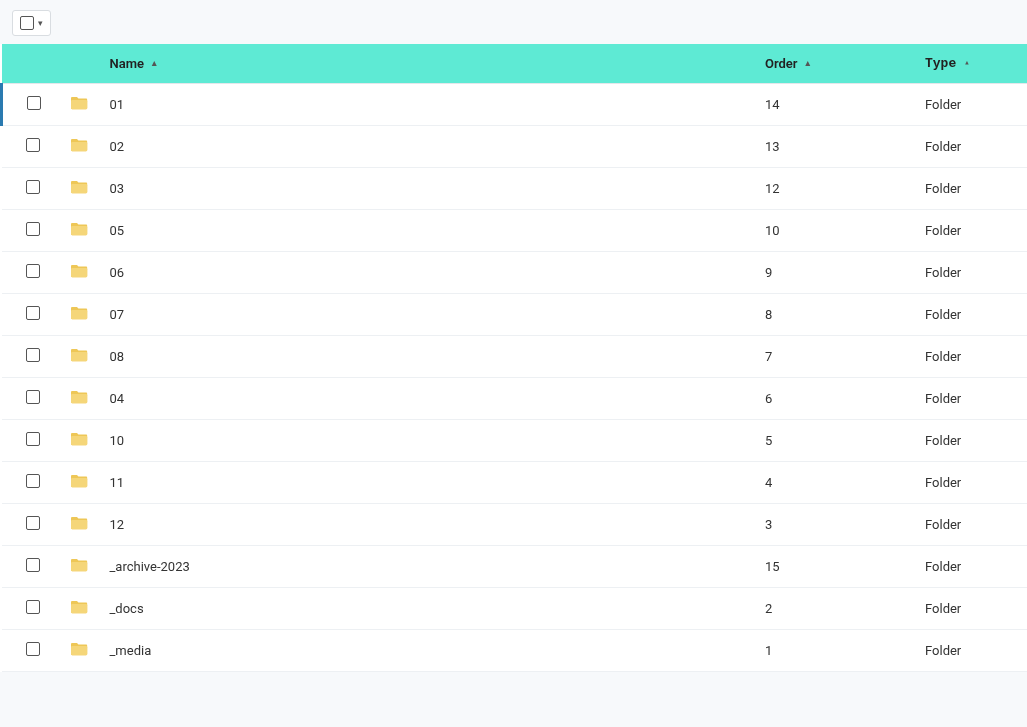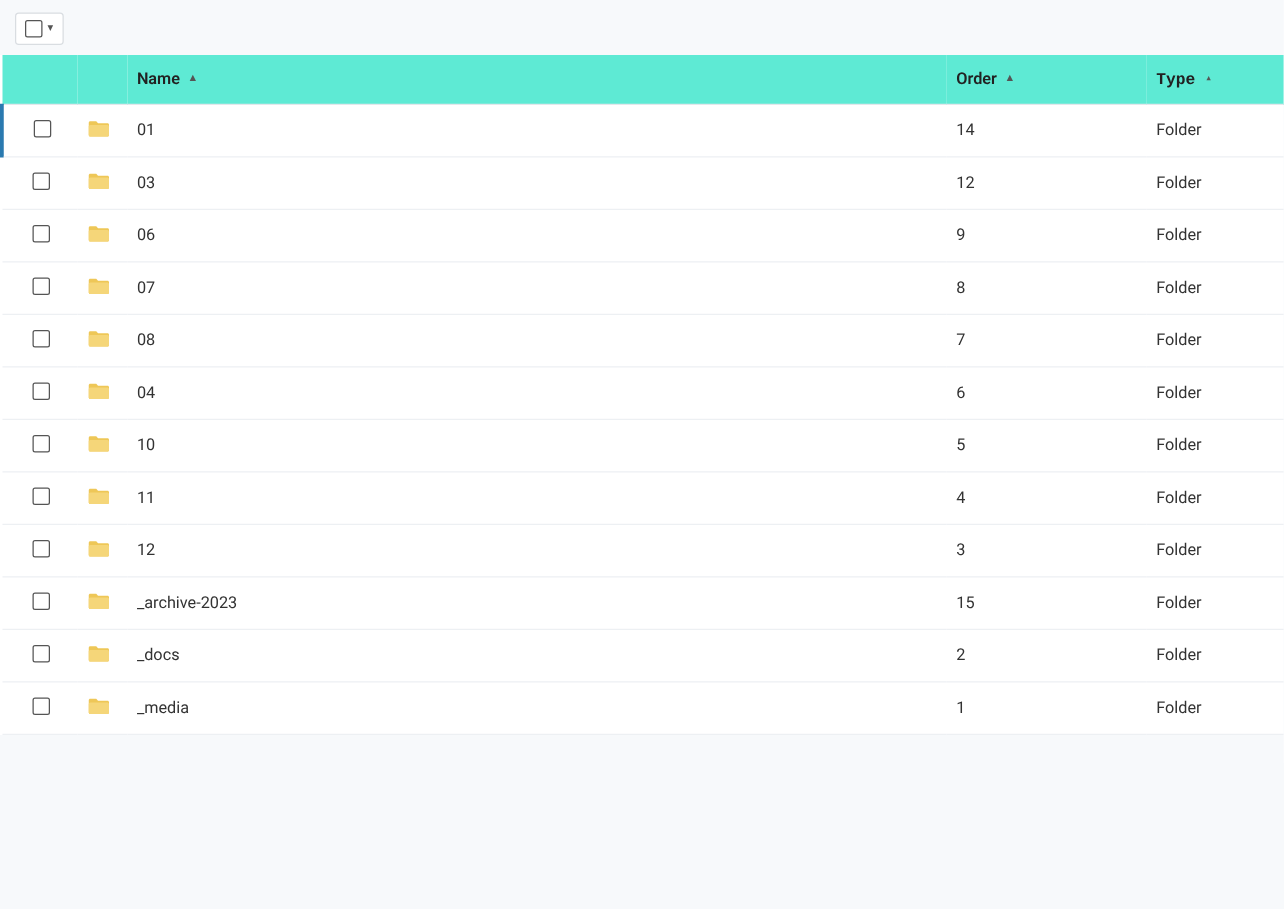--- a/index.html
+++ b/index.html
@@ -163,22 +163,42 @@
         <td><span>01</span></td>
         <td><span>14</span></td>
         <td><span>Folder</span></td>
       </tr>
       <tr>
         <td class="cell-checkbox"><span class="row-checkbox"></span></td>
         <td><span class="folder-icon"><svg width="18" height="14" viewBox="0 0 18 14">
     <path d="M1 2.2 C1 1.5 1.5 1 2.2 1 L7 1 L8.4 2.6 L16 2.6 C16.7 2.6 17.2 3.1 17.2 3.8 L17.2 12 C17.2 12.7 16.7 13.2 16 13.2 L2.2 13.2 C1.5 13.2 1 12.7 1 12 Z" fill="#eec757"></path>
     <rect x="1" y="4" width="16.2" height="9.2" rx="1.2" fill="#f5d679"></rect>
   </svg></span></td>
+        <td><span>02</span></td>
+        <td><span>13</span></td>
+        <td><span>Folder</span></td>
+      </tr>
+      <tr>
+        <td class="cell-checkbox"><span class="row-checkbox"></span></td>
+        <td><span class="folder-icon"><svg width="18" height="14" viewBox="0 0 18 14">
+    <path d="M1 2.2 C1 1.5 1.5 1 2.2 1 L7 1 L8.4 2.6 L16 2.6 C16.7 2.6 17.2 3.1 17.2 3.8 L17.2 12 C17.2 12.7 16.7 13.2 16 13.2 L2.2 13.2 C1.5 13.2 1 12.7 1 12 Z" fill="#eec757"></path>
+    <rect x="1" y="4" width="16.2" height="9.2" rx="1.2" fill="#f5d679"></rect>
+  </svg></span></td>
         <td><span>03</span></td>
         <td><span>12</span></td>
+        <td><span>Folder</span></td>
+      </tr>
+      <tr>
+        <td class="cell-checkbox"><span class="row-checkbox"></span></td>
+        <td><span class="folder-icon"><svg width="18" height="14" viewBox="0 0 18 14">
+    <path d="M1 2.2 C1 1.5 1.5 1 2.2 1 L7 1 L8.4 2.6 L16 2.6 C16.7 2.6 17.2 3.1 17.2 3.8 L17.2 12 C17.2 12.7 16.7 13.2 16 13.2 L2.2 13.2 C1.5 13.2 1 12.7 1 12 Z" fill="#eec757"></path>
+    <rect x="1" y="4" width="16.2" height="9.2" rx="1.2" fill="#f5d679"></rect>
+  </svg></span></td>
+        <td><span>05</span></td>
+        <td><span>10</span></td>
         <td><span>Folder</span></td>
       </tr>
       <tr>
         <td class="cell-checkbox"><span class="row-checkbox"></span></td>
         <td><span class="folder-icon"><svg width="18" height="14" viewBox="0 0 18 14">
     <path d="M1 2.2 C1 1.5 1.5 1 2.2 1 L7 1 L8.4 2.6 L16 2.6 C16.7 2.6 17.2 3.1 17.2 3.8 L17.2 12 C17.2 12.7 16.7 13.2 16 13.2 L2.2 13.2 C1.5 13.2 1 12.7 1 12 Z" fill="#eec757"></path>
     <rect x="1" y="4" width="16.2" height="9.2" rx="1.2" fill="#f5d679"></rect>
   </svg></span></td>
         <td><span>06</span></td>
         <td><span>9</span></td>

